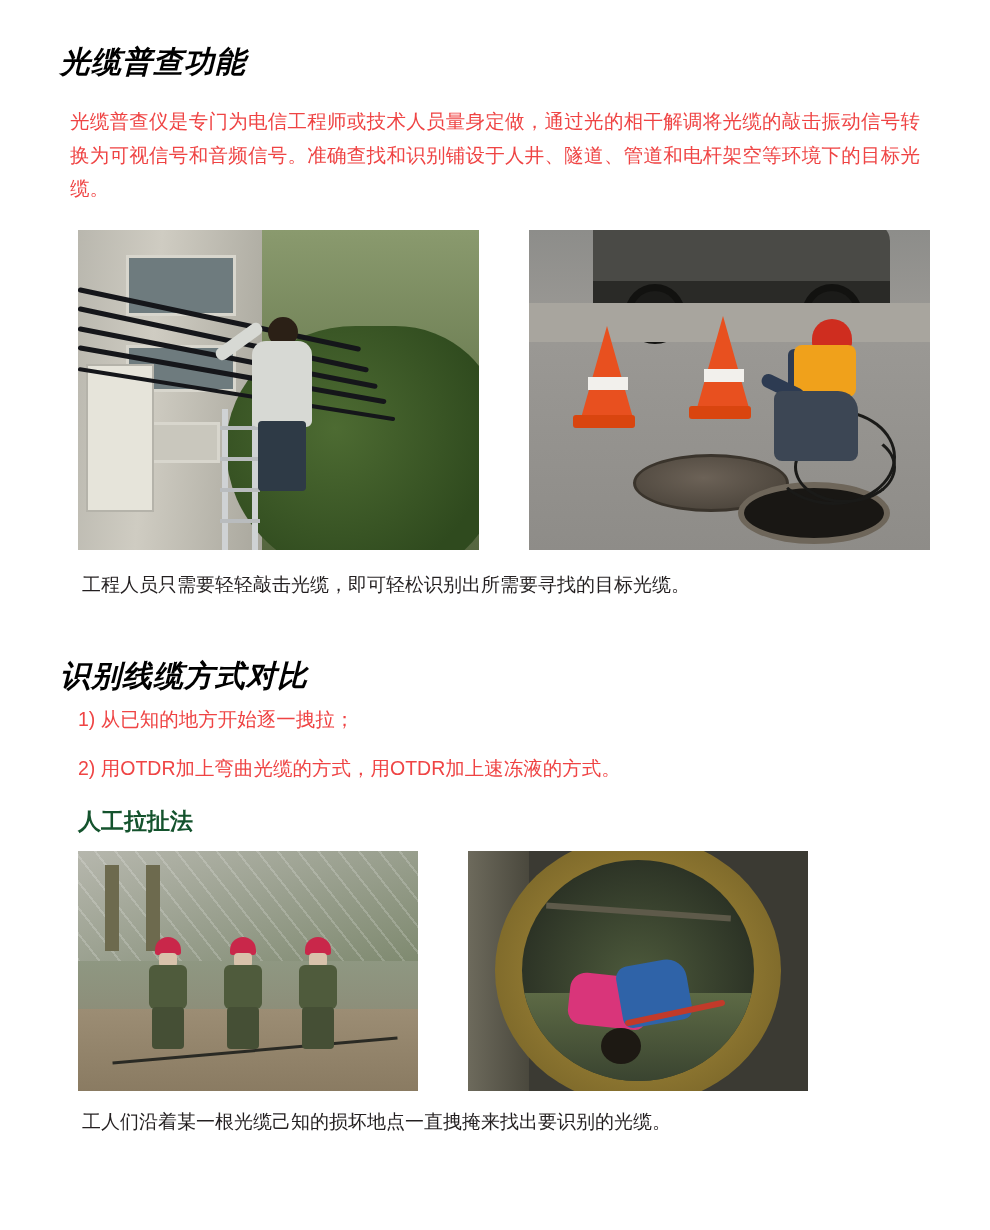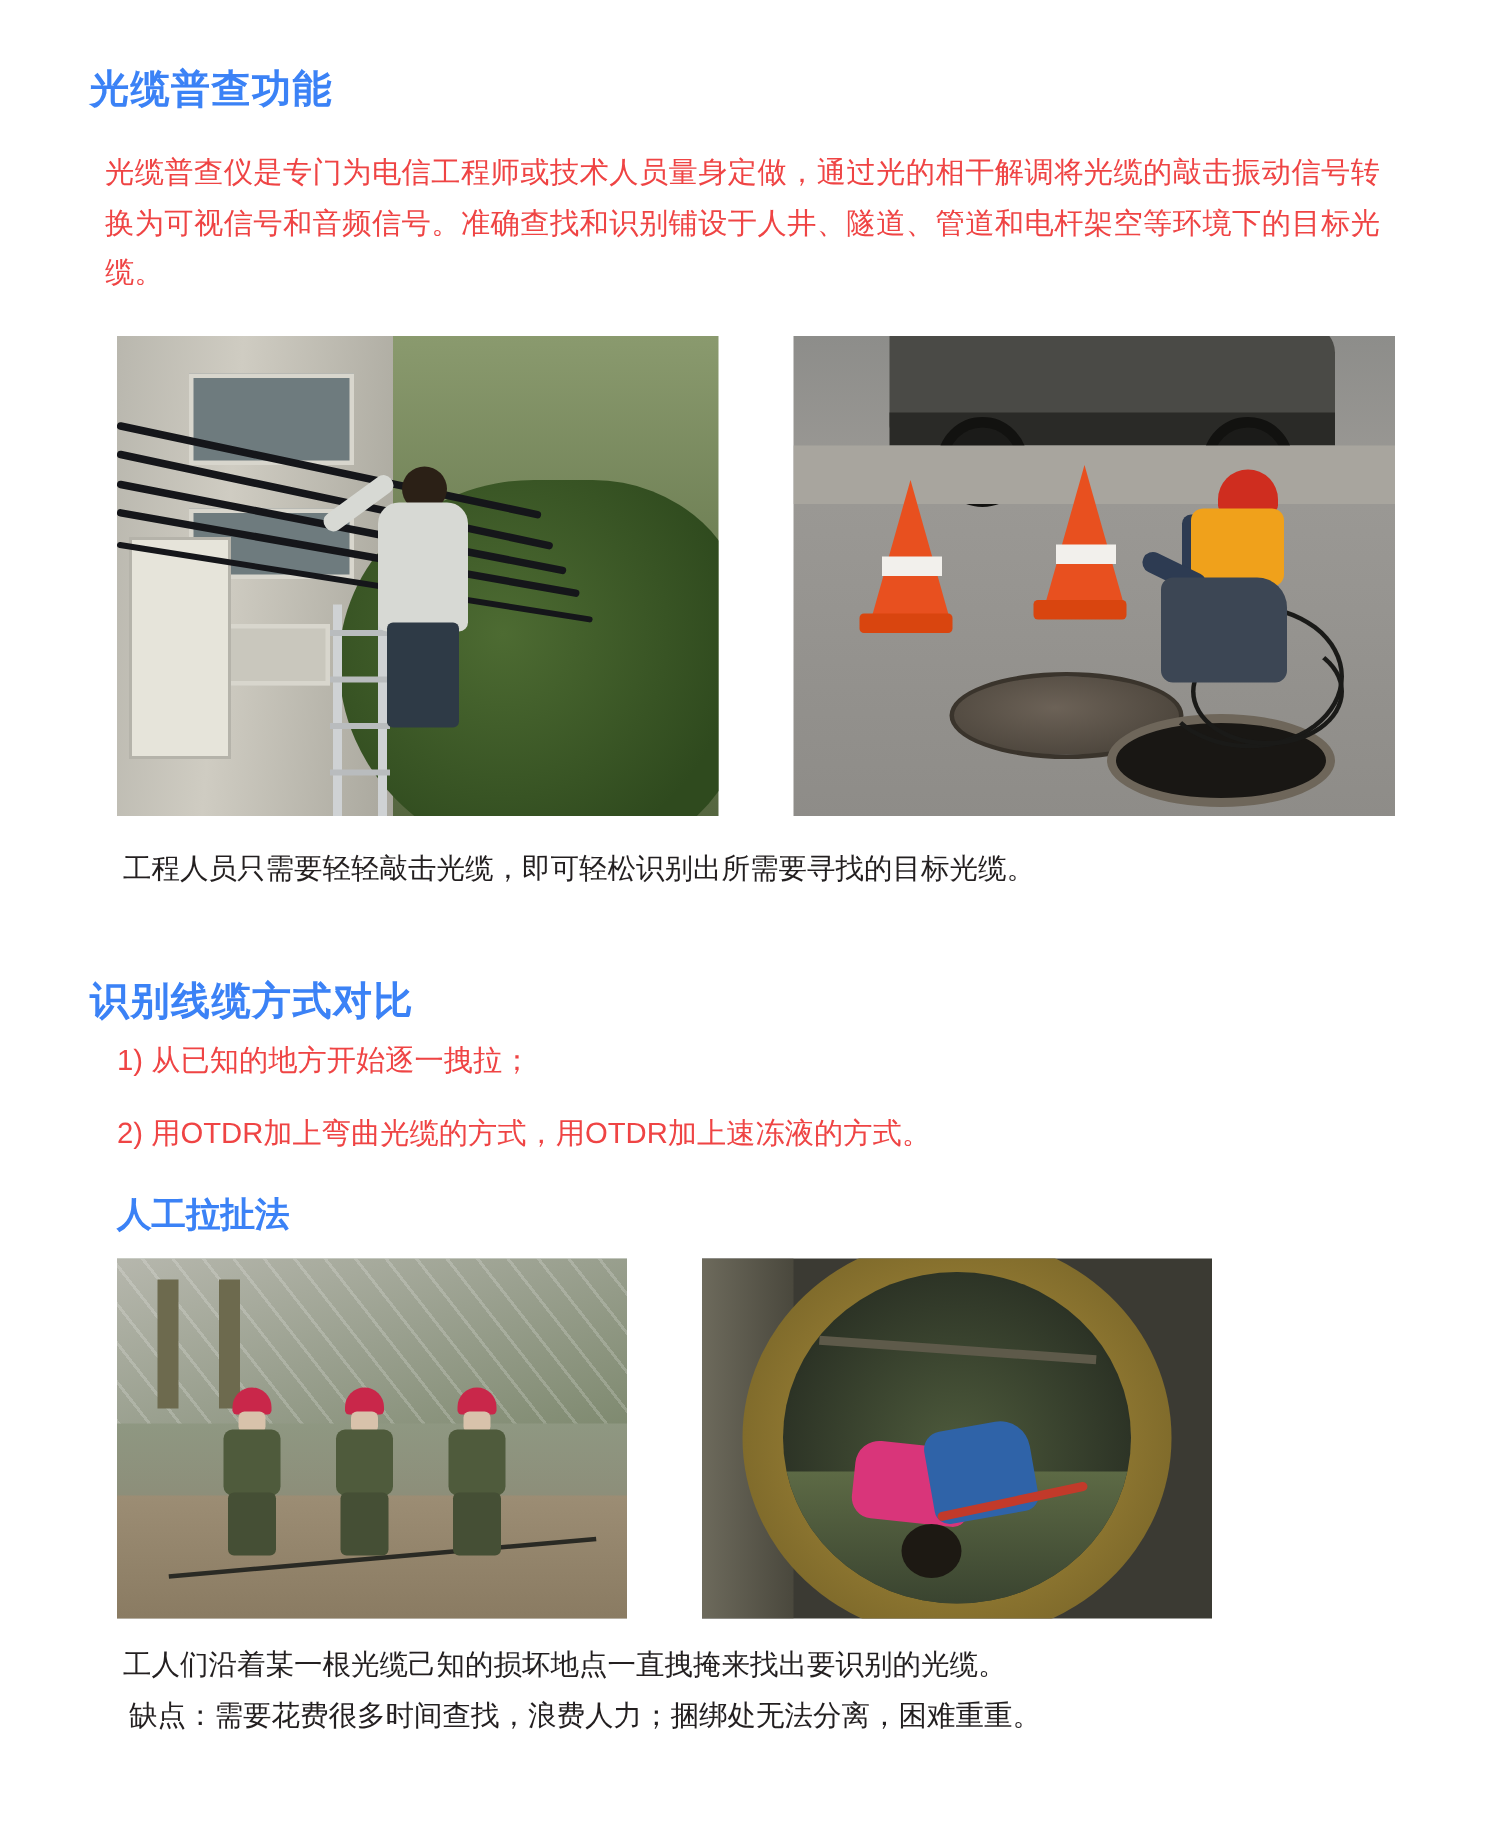--- a/index.html
+++ b/index.html
@@ -15,26 +15,27 @@
     overflow: hidden;
   }
   .page {
     position: relative;
     width: 990px;
     height: 1230px;
     box-sizing: border-box;
     padding: 0 60px;
   }
   .section-title {
-    color: #3b82f6;
-    font-size: 26px;
+    color: #000000;
+    font-size: 30px;
     font-weight: bold;
     letter-spacing: 1px;
     margin: 0;
     padding: 0;
+    font-style: italic;
   }
   #title-main {
     padding-top: 42px;
   }
   .body-text {
     font-size: 19.5px;
     line-height: 1.72;
     color: #ef4444;
     margin: 0;
   }
@@ -73,21 +74,21 @@
   }
   #compare-line-2 {
     margin-top: 6px;
     padding-left: 18px;
   }
   #compare-line-3 {
     margin-top: 16px;
     padding-left: 18px;
   }
   .subsection-title {
-    color: #3b82f6;
+    color: #14532d;
     font-size: 23px;
     font-weight: bold;
     margin: 0;
     padding-left: 18px;
     margin-top: 20px;
   }
   #photo-row-2 {
     margin-top: 14px;
   }
   #caption-2 {
@@ -585,15 +586,14 @@
         <div class="bluefig"></div>
         <div class="cableo"></div>
         <div class="head"></div>
       </div>
     </div>
 
   </div>
 
   <p class="caption" id="caption-2">工人们沿着某一根光缆己知的损坏地点一直拽掩来找出要识别的光缆。</p>
 
-  <p class="caption" id="caption-3">缺点：需要花费很多时间查找，浪费人力；捆绑处无法分离，困难重重。</p>
 
 </div>
 
 </body></html>

